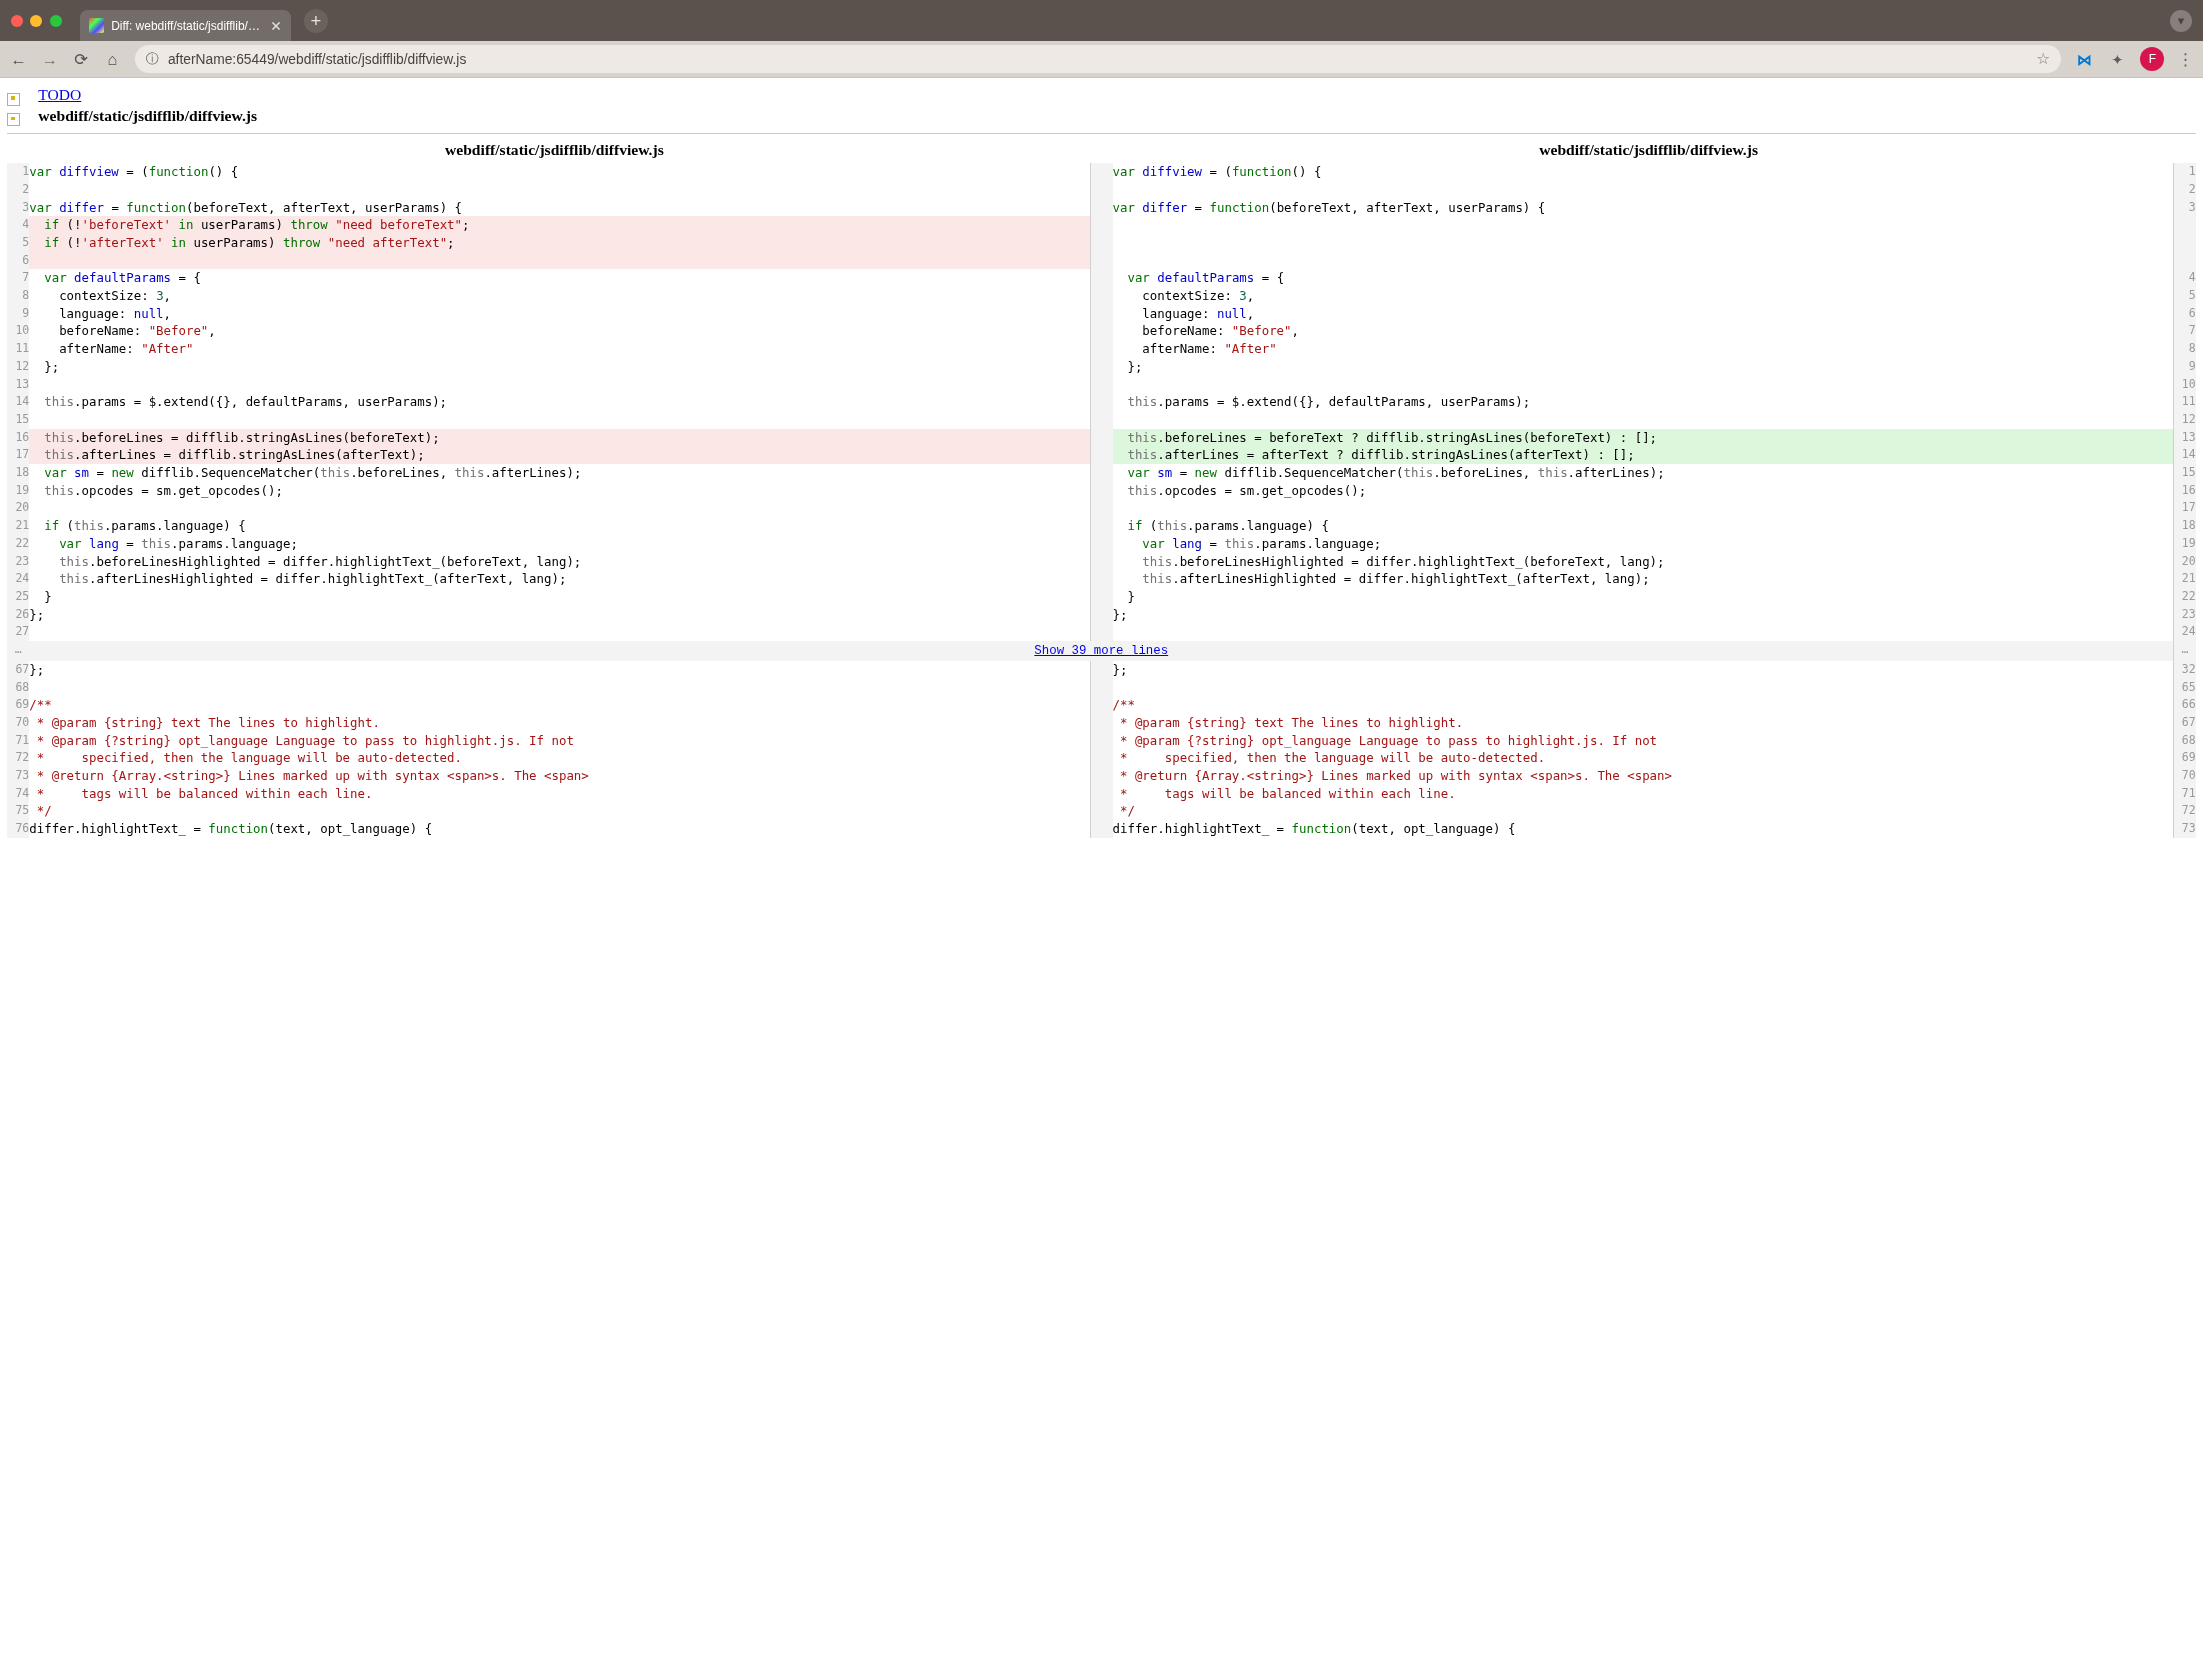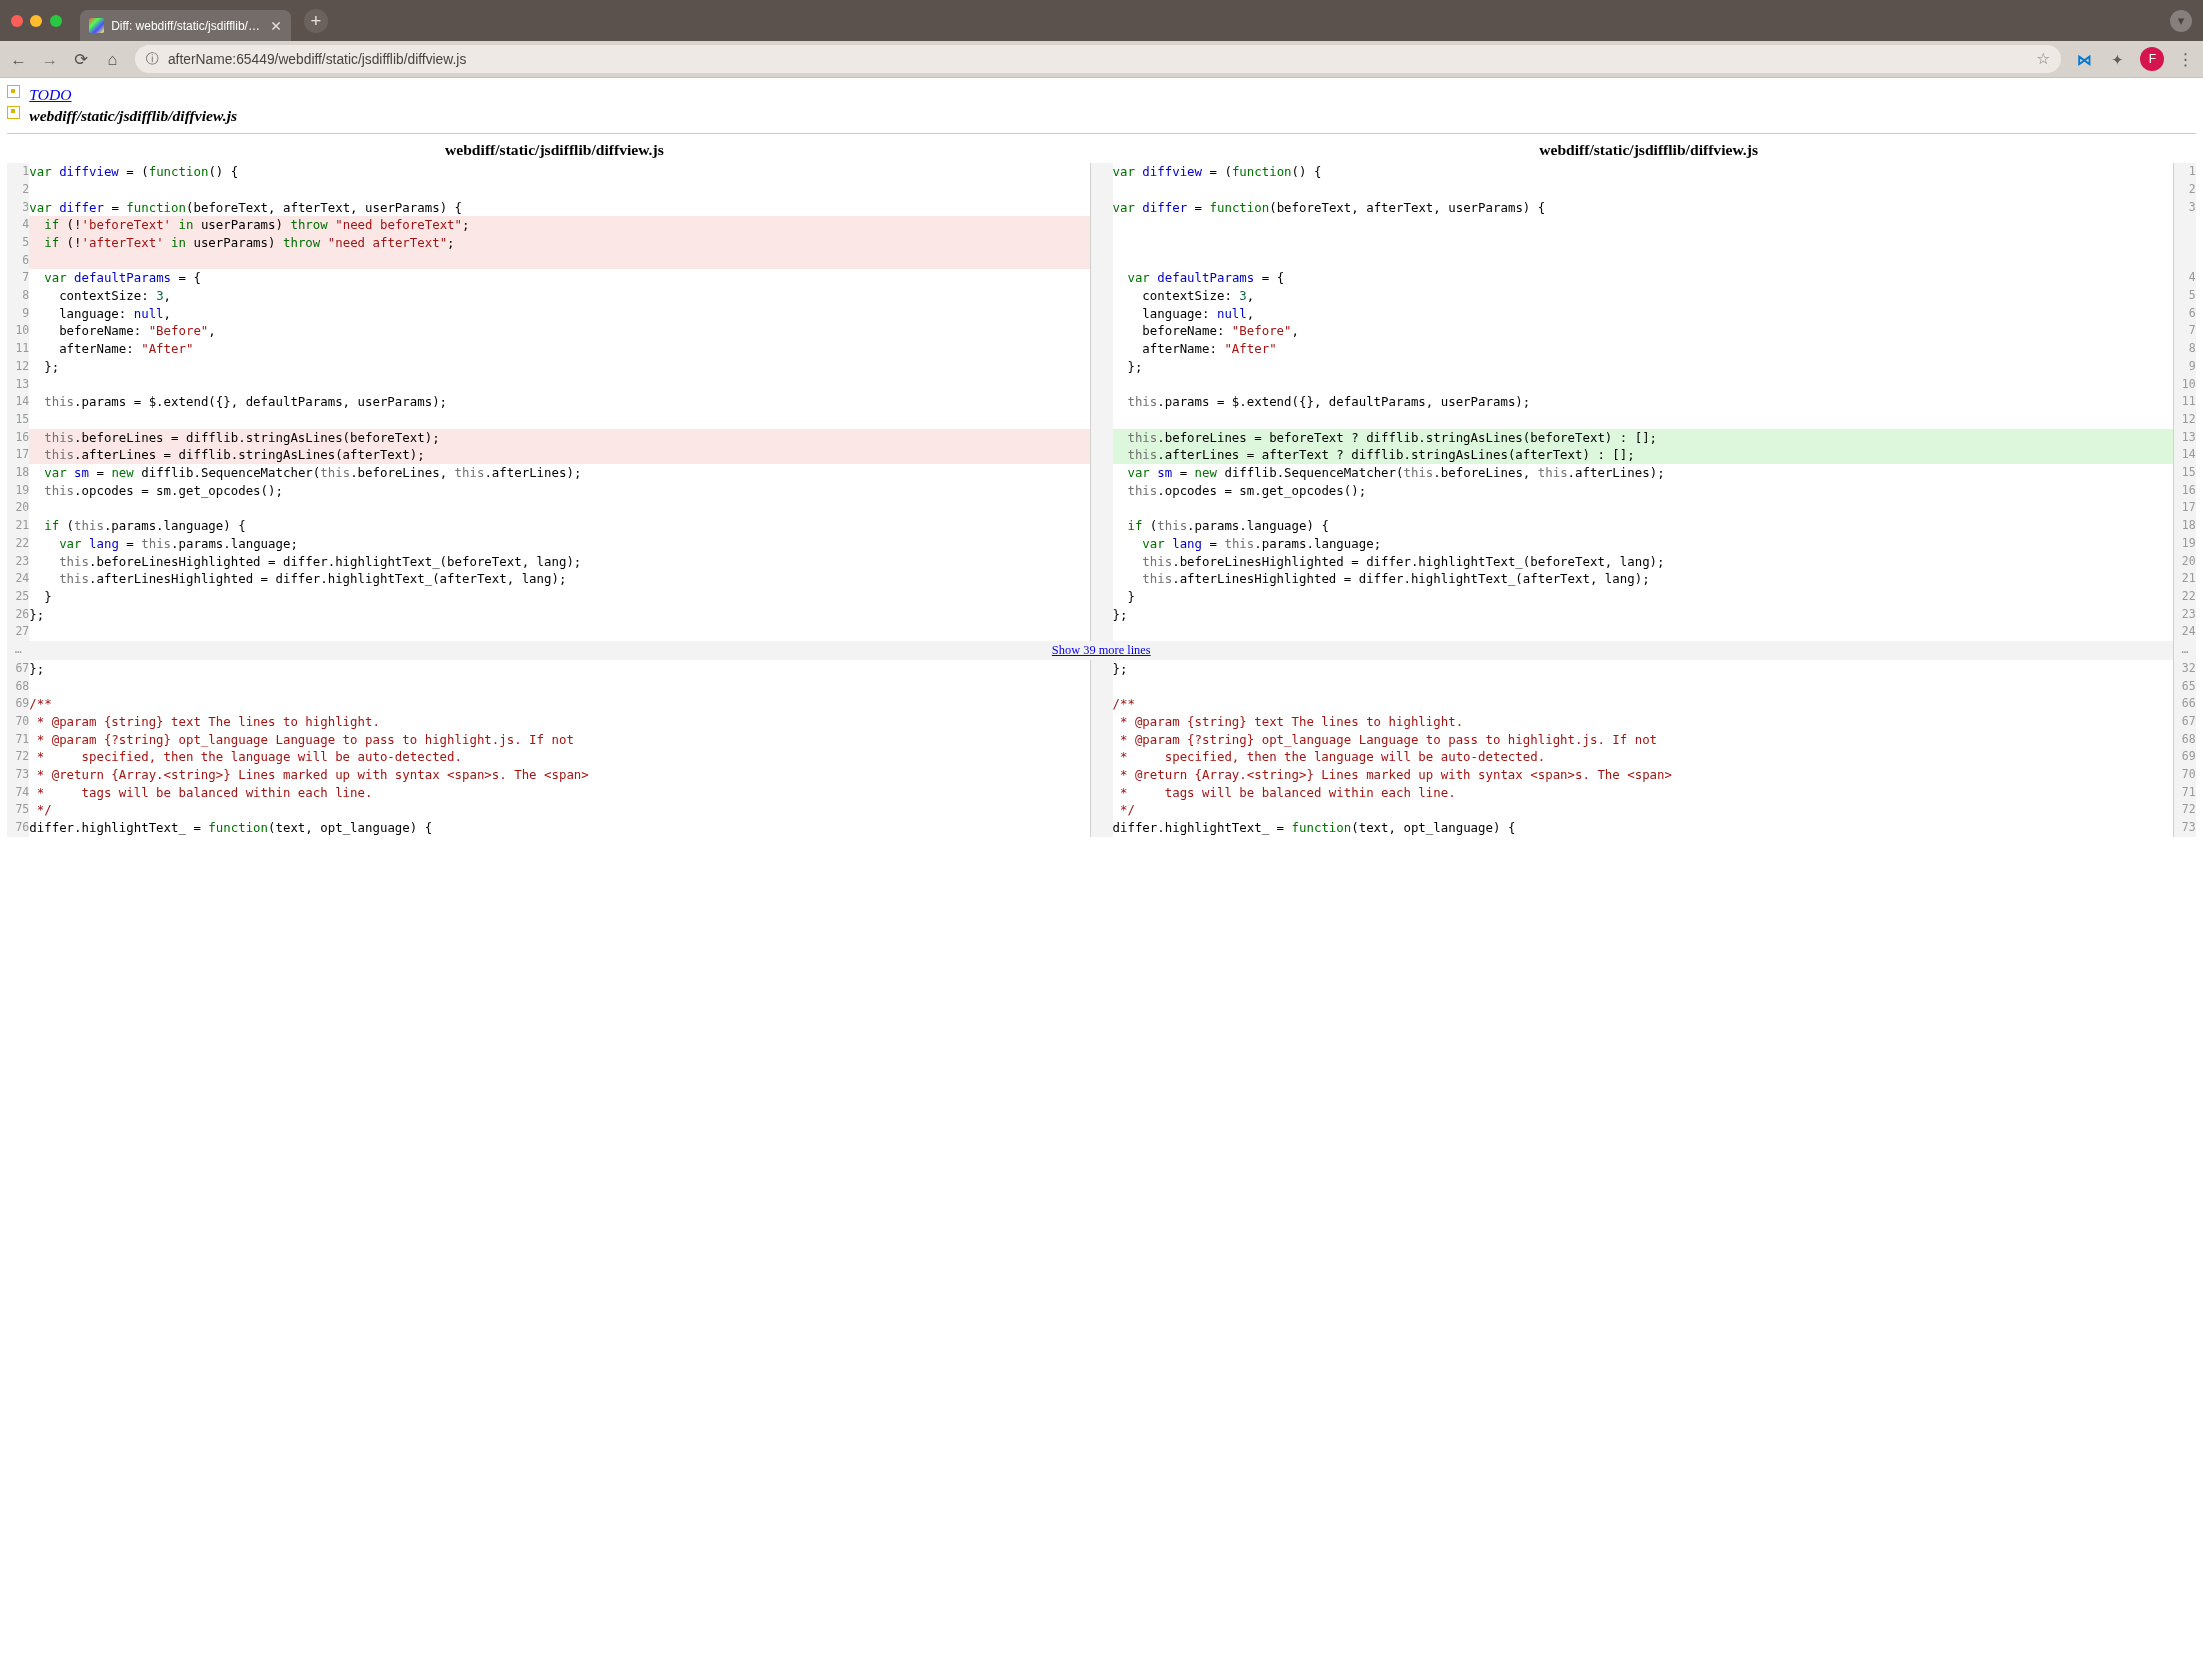--- a/index.html
+++ b/index.html
@@ -30,40 +30,40 @@
 .addr-path { color: #48433f; }
 .addr-port { color:#48433f; }
 .addr-star { margin-left: auto; color:#858079; font-size:15.6px; }
 .ext-icon { width: 20px; height: 20px; display:flex; align-items:center; justify-content:center; font-size:14.7px; }
 .avatar { width: 24px; height: 24px; border-radius: 50%; background: #d6154e; color: #fff; display: flex; align-items: center; justify-content: center; font-size: 12px; font-weight: 500; }
 .kebab { color: #5f5c59; font-size: 16.5px; width:16.5px; text-align:center; }
 
 
 .page { padding: 7.3px; font-size: 15.6px; }
 .file-list { margin-bottom: 7.3px; }
-.file-item { display: flex; align-items: flex-start; gap: 9px; line-height: 1.3; font-style: italic; }
+.file-item { display: flex; align-items: flex-end; gap: 18px; line-height: 1.3; }
 .file-icon { width: 13px; height: 13px; border: 1.8px solid #d5b60a; background: #fff; position:relative; }
 .file-icon::after { content:""; position:absolute; top:2.8px; left:2.8px; width:3.7px; height:3.7px; background:#d5b60a; }
 .file-link { color: #0000ee; text-decoration: underline; font-family: "Times New Roman", serif; }
 .file-current { font-weight: bold; font-family: "Times New Roman", serif; }
 
 hr { border: none; border-top: 0.9px solid #ccc; margin: 5.5px 0 0 0; }
 
 .diff-header-row { display: flex; }
 .diff-header { flex: 1; text-align: center; font-weight: bold; font-family: "Times New Roman", serif; font-size: 15.6px; padding: 7.3px 0 3.7px 0; }
 
 .diff-table { width: 100%; border-collapse: collapse; table-layout: fixed; font-family: Menlo, Monaco, Consolas, monospace; font-size: 12.4px; line-height: 17.7px; }
 .diff-table td { padding: 0; vertical-align: top; white-space: pre; overflow: hidden; }
 .gutter { width: 22px; text-align: right; color: #999; background: #f3f3f3; padding-right: 3.7px; font-size: 11.5px; user-select:none; }
 .gutter-r { border-left: 0.9px solid #d0d0d0; }
 .code-cell { padding-left: 1.8px; }
 .removed { background: #fce7e7; }
 .added { background: #dcf7dc; }
 .skip-row td { background: #f3f3f3; text-align: center; }
-.skip-row a { color: #0000ee; text-decoration: underline; font-family: Liberation Serif, serif; font-size: 12.4px; }
+.skip-row a { color: #0000ee; text-decoration: underline; font-family: Liberation Mono, monospace; font-size: 12.4px; }
 .ellipsis { color: #999; }
 
 
 .kw { color: #007000; }
 .str { color: #a31515; }
 .def { color: #0000c8; }
 .num { color: #116644; }
 .builtin { color: #0000c8; }
 .cm { color: #a31515; }
 .this { color: #737373; }

